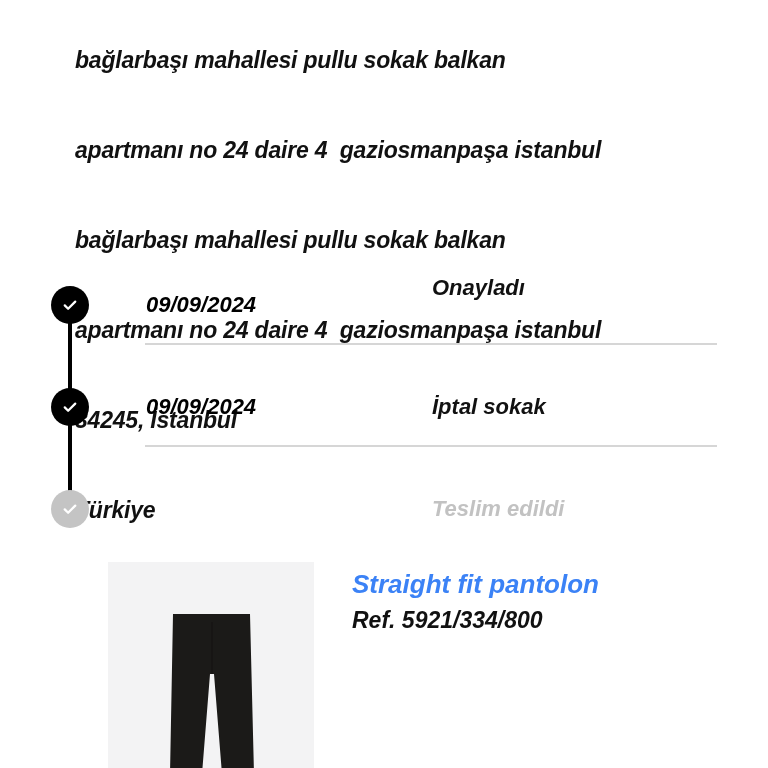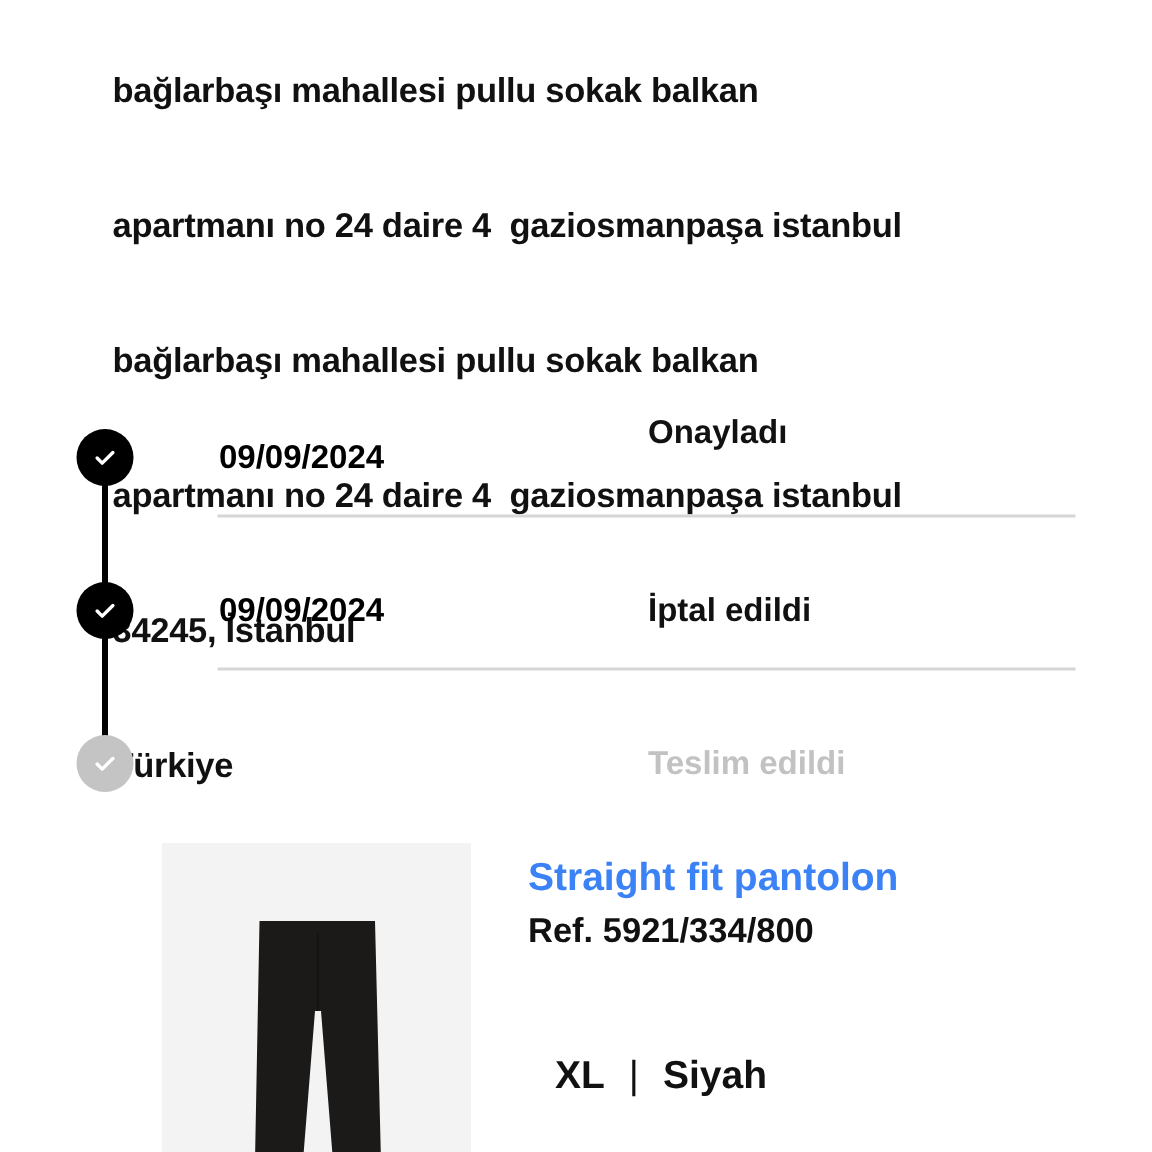--- a/index.html
+++ b/index.html
@@ -2,21 +2,21 @@
 <html><head>
   <meta charset="utf-8">
   <style>
     * { box-sizing: border-box; margin: 0; padding: 0; }
     html, body {
       width: 768px; height: 768px; overflow: hidden;
       background: #ffffff;
       font-family: "Liberation Sans", "DejaVu Sans", sans-serif;
       color: #111111;
     }
-    .page { position: relative; width: 768px; height: 658px; }
+    .page { position: relative; width: 768px; height: 658px; font-style: italic; }
 
     .address {
       position: absolute; left: 75px; top: -15px;
       font-size: 23px; font-weight: 700; line-height: 30px;
       letter-spacing: -0.2px;
       color: #111;
       white-space: pre;
     }
     .address div { height: 30px; }
 
@@ -96,38 +96,33 @@
     <div class="tl-date" style="top:292px;">09/09/2024</div>
     <div class="tl-status" style="top:275px;">Onayladı</div>
     <div class="tl-divider" style="top:343px;"></div>
 
     <div class="tl-dot" style="top:388px;">
       <svg viewBox="0 0 24 24">
           <path d="M5 12.5l4.5 4.5L19 7.5" fill="none" stroke="#fff" stroke-width="3" stroke-linecap="round" stroke-linejoin="round"></path>
         </svg>
     </div>
     <div class="tl-date" style="top:394px;">09/09/2024</div>
-    <div class="tl-status" style="top:394px;">İptal edildi</div>
+    <div class="tl-status" style="top:394px;">İptal sokak</div>
     <div class="tl-divider" style="top:445px;"></div>
 
     <div class="tl-dot inactive" style="top:490px;">
       <svg viewBox="0 0 24 24">
           <path d="M5 12.5l4.5 4.5L19 7.5" fill="none" stroke="#fff" stroke-width="3" stroke-linecap="round" stroke-linejoin="round"></path>
         </svg>
     </div>
     <div class="tl-status inactive" style="top:496px;text-align:right;">Teslim edildi</div>
   </div>
 
   <div class="product-image">
     <svg class="pants" viewBox="0 0 84 160">
       <path d="M3 0 H80 L84 160 H52 L44 60 L40 60 L32 160 H0 Z" fill="#1b1a18"></path>
       <path d="M42 8 V60" stroke="#0e0d0c" stroke-width="1" opacity="0.6"></path>
     </svg>
   </div>
 
   <div class="product-name">Straight fit pantolon</div>
   <div class="product-ref">Ref. 5921/334/800</div>
-  <div class="product-variant">
-    <span>XL</span>
-    <span class="sep">|</span>
-    <span>Siyah</span>
-  </div>
 </div>
 
 </body></html>

